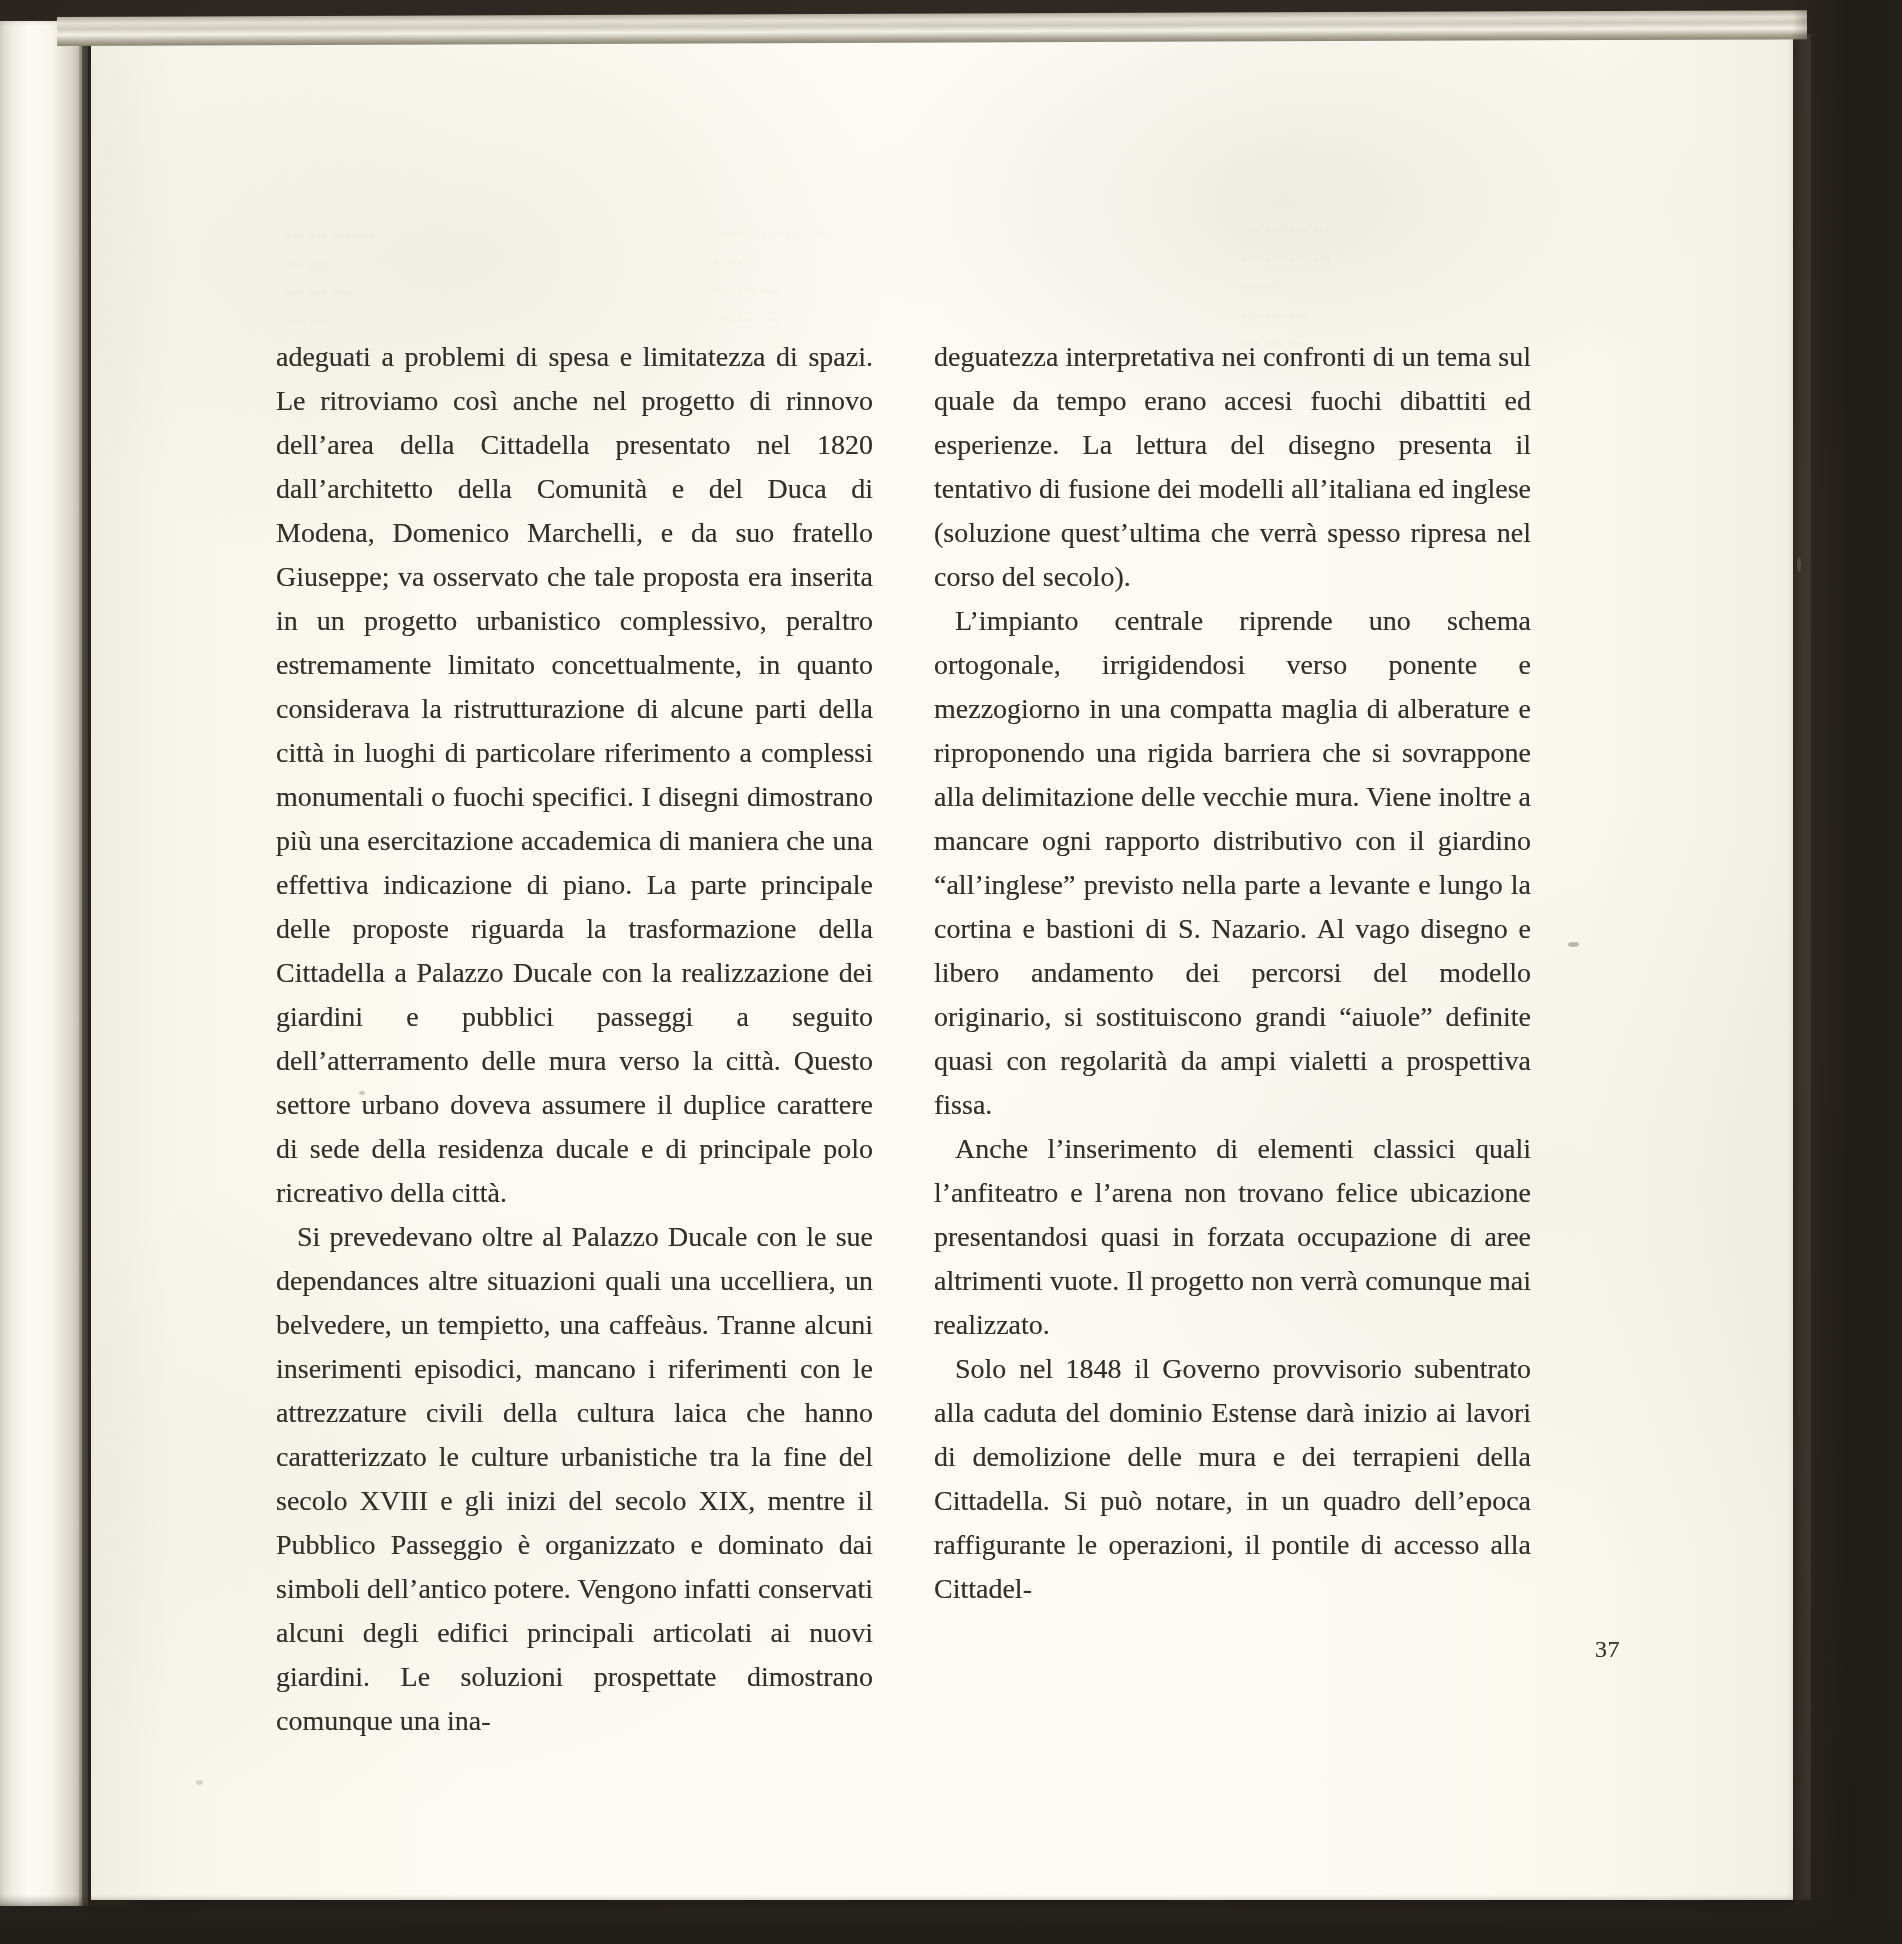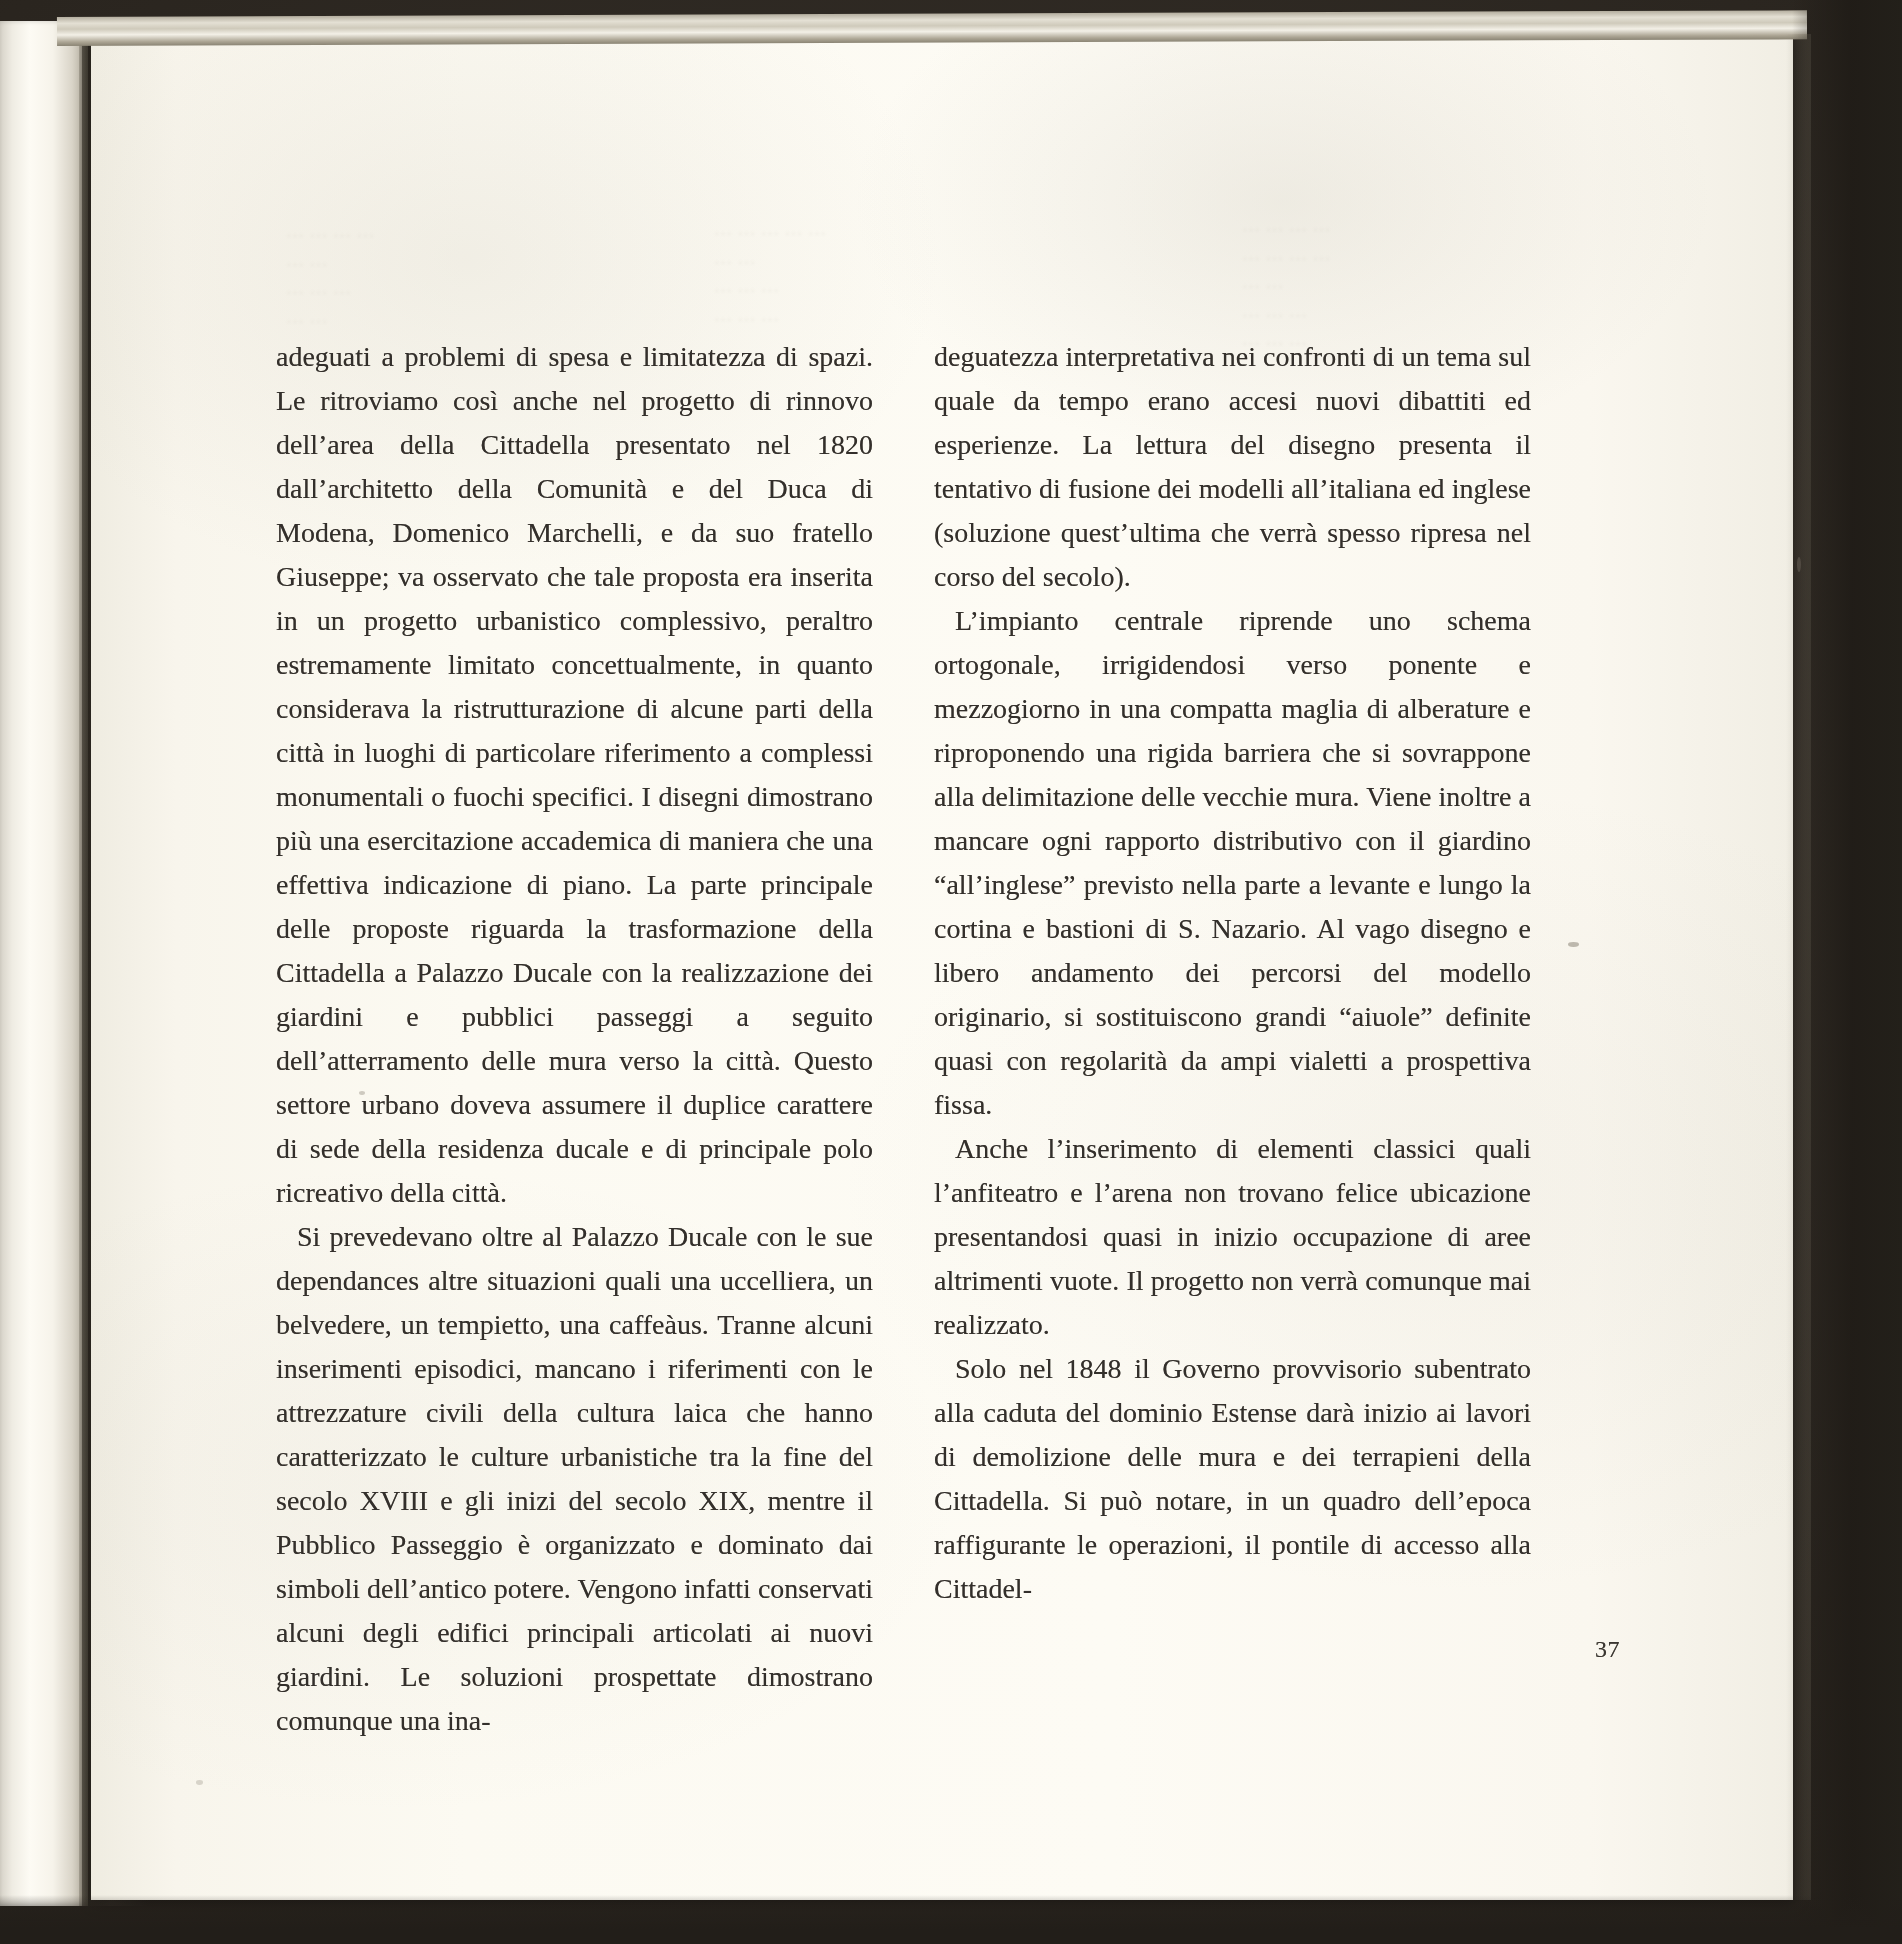--- a/index.html
+++ b/index.html
@@ -256,23 +256,23 @@
   <div class="fore-edge"></div>
 
   <div class="text-body">
 
     <div class="col col-left ink">
       <p>adeguati a problemi di spesa e limitatezza di spazi. Le ritroviamo così anche nel progetto di rinnovo dell’area della Cittadella presentato nel 1820 dall’architetto della Comunità e del Duca di Modena, Domenico Marchelli, e da suo fratello Giuseppe; va osservato che tale proposta era inserita in un progetto urbanistico complessivo, peraltro estremamente limitato concettualmente, in quanto considerava la ristrutturazione di alcune parti della città in luoghi di particolare riferimento a complessi monumentali o fuochi specifici. I disegni dimostrano più una esercitazione accademica di maniera che una effettiva indicazione di piano. La parte principale delle proposte riguarda la trasformazione della Cittadella a Palazzo Ducale con la realizzazione dei giardini e pubblici passeggi a seguito dell’atterramento delle mura verso la città. Questo settore urbano doveva assumere il duplice carattere di sede della residenza ducale e di principale polo ricreativo della città.</p>
       <p>Si prevedevano oltre al Palazzo Ducale con le sue dependances altre situazioni quali una uccelliera, un belvedere, un tempietto, una caffeàus. Tranne alcuni inserimenti episodici, mancano i riferimenti con le attrezzature civili della cultura laica che hanno caratterizzato le culture urbanistiche tra la fine del secolo XVIII e gli inizi del secolo XIX, mentre il Pubblico Passeggio è organizzato e dominato dai simboli dell’antico potere. Vengono infatti conservati alcuni degli edifici principali articolati ai nuovi giardini. Le soluzioni prospettate dimostrano comunque una ina-</p>
     </div>
 
     <div class="col col-right ink">
-      <p>deguatezza interpretativa nei confronti di un tema sul quale da tempo erano accesi nuovi dibattiti ed esperienze. La lettura del disegno presenta il tentativo di fusione dei modelli all’italiana ed inglese (soluzione quest’ultima che verrà spesso ripresa nel corso del secolo).</p>
+      <p>deguatezza interpretativa nei confronti di un tema sul quale da tempo erano accesi fuochi dibattiti ed esperienze. La lettura del disegno presenta il tentativo di fusione dei modelli all’italiana ed inglese (soluzione quest’ultima che verrà spesso ripresa nel corso del secolo).</p>
       <p>L’impianto centrale riprende uno schema ortogonale, irrigidendosi verso ponente e mezzogiorno in una compatta maglia di alberature e riproponendo una rigida barriera che si sovrappone alla delimitazione delle vecchie mura. Viene inoltre a mancare ogni rapporto distributivo con il giardino “all’inglese” previsto nella parte a levante e lungo la cortina e bastioni di S. Nazario. Al vago disegno e libero andamento dei percorsi del modello originario, si sostituiscono grandi “aiuole” definite quasi con regolarità da ampi vialetti a prospettiva fissa.</p>
-      <p>Anche l’inserimento di elementi classici quali l’anfiteatro e l’arena non trovano felice ubicazione presentandosi quasi in inizio occupazione di aree altrimenti vuote. Il progetto non verrà comunque mai realizzato.</p>
+      <p>Anche l’inserimento di elementi classici quali l’anfiteatro e l’arena non trovano felice ubicazione presentandosi quasi in forzata occupazione di aree altrimenti vuote. Il progetto non verrà comunque mai realizzato.</p>
       <p>Solo nel 1848 il Governo provvisorio subentrato alla caduta del dominio Estense darà inizio ai lavori di demolizione delle mura e dei terrapieni della Cittadella. Si può notare, in un quadro dell’epoca raffigurante le operazioni, il pontile di accesso alla Cittadel-</p>
     </div>
   </div>
 
   <div class="folio ink">37</div>
 
   <div class="speck sp1"></div>
   <div class="speck sp2"></div>
 
   <div class="outer-right-dark"></div>

